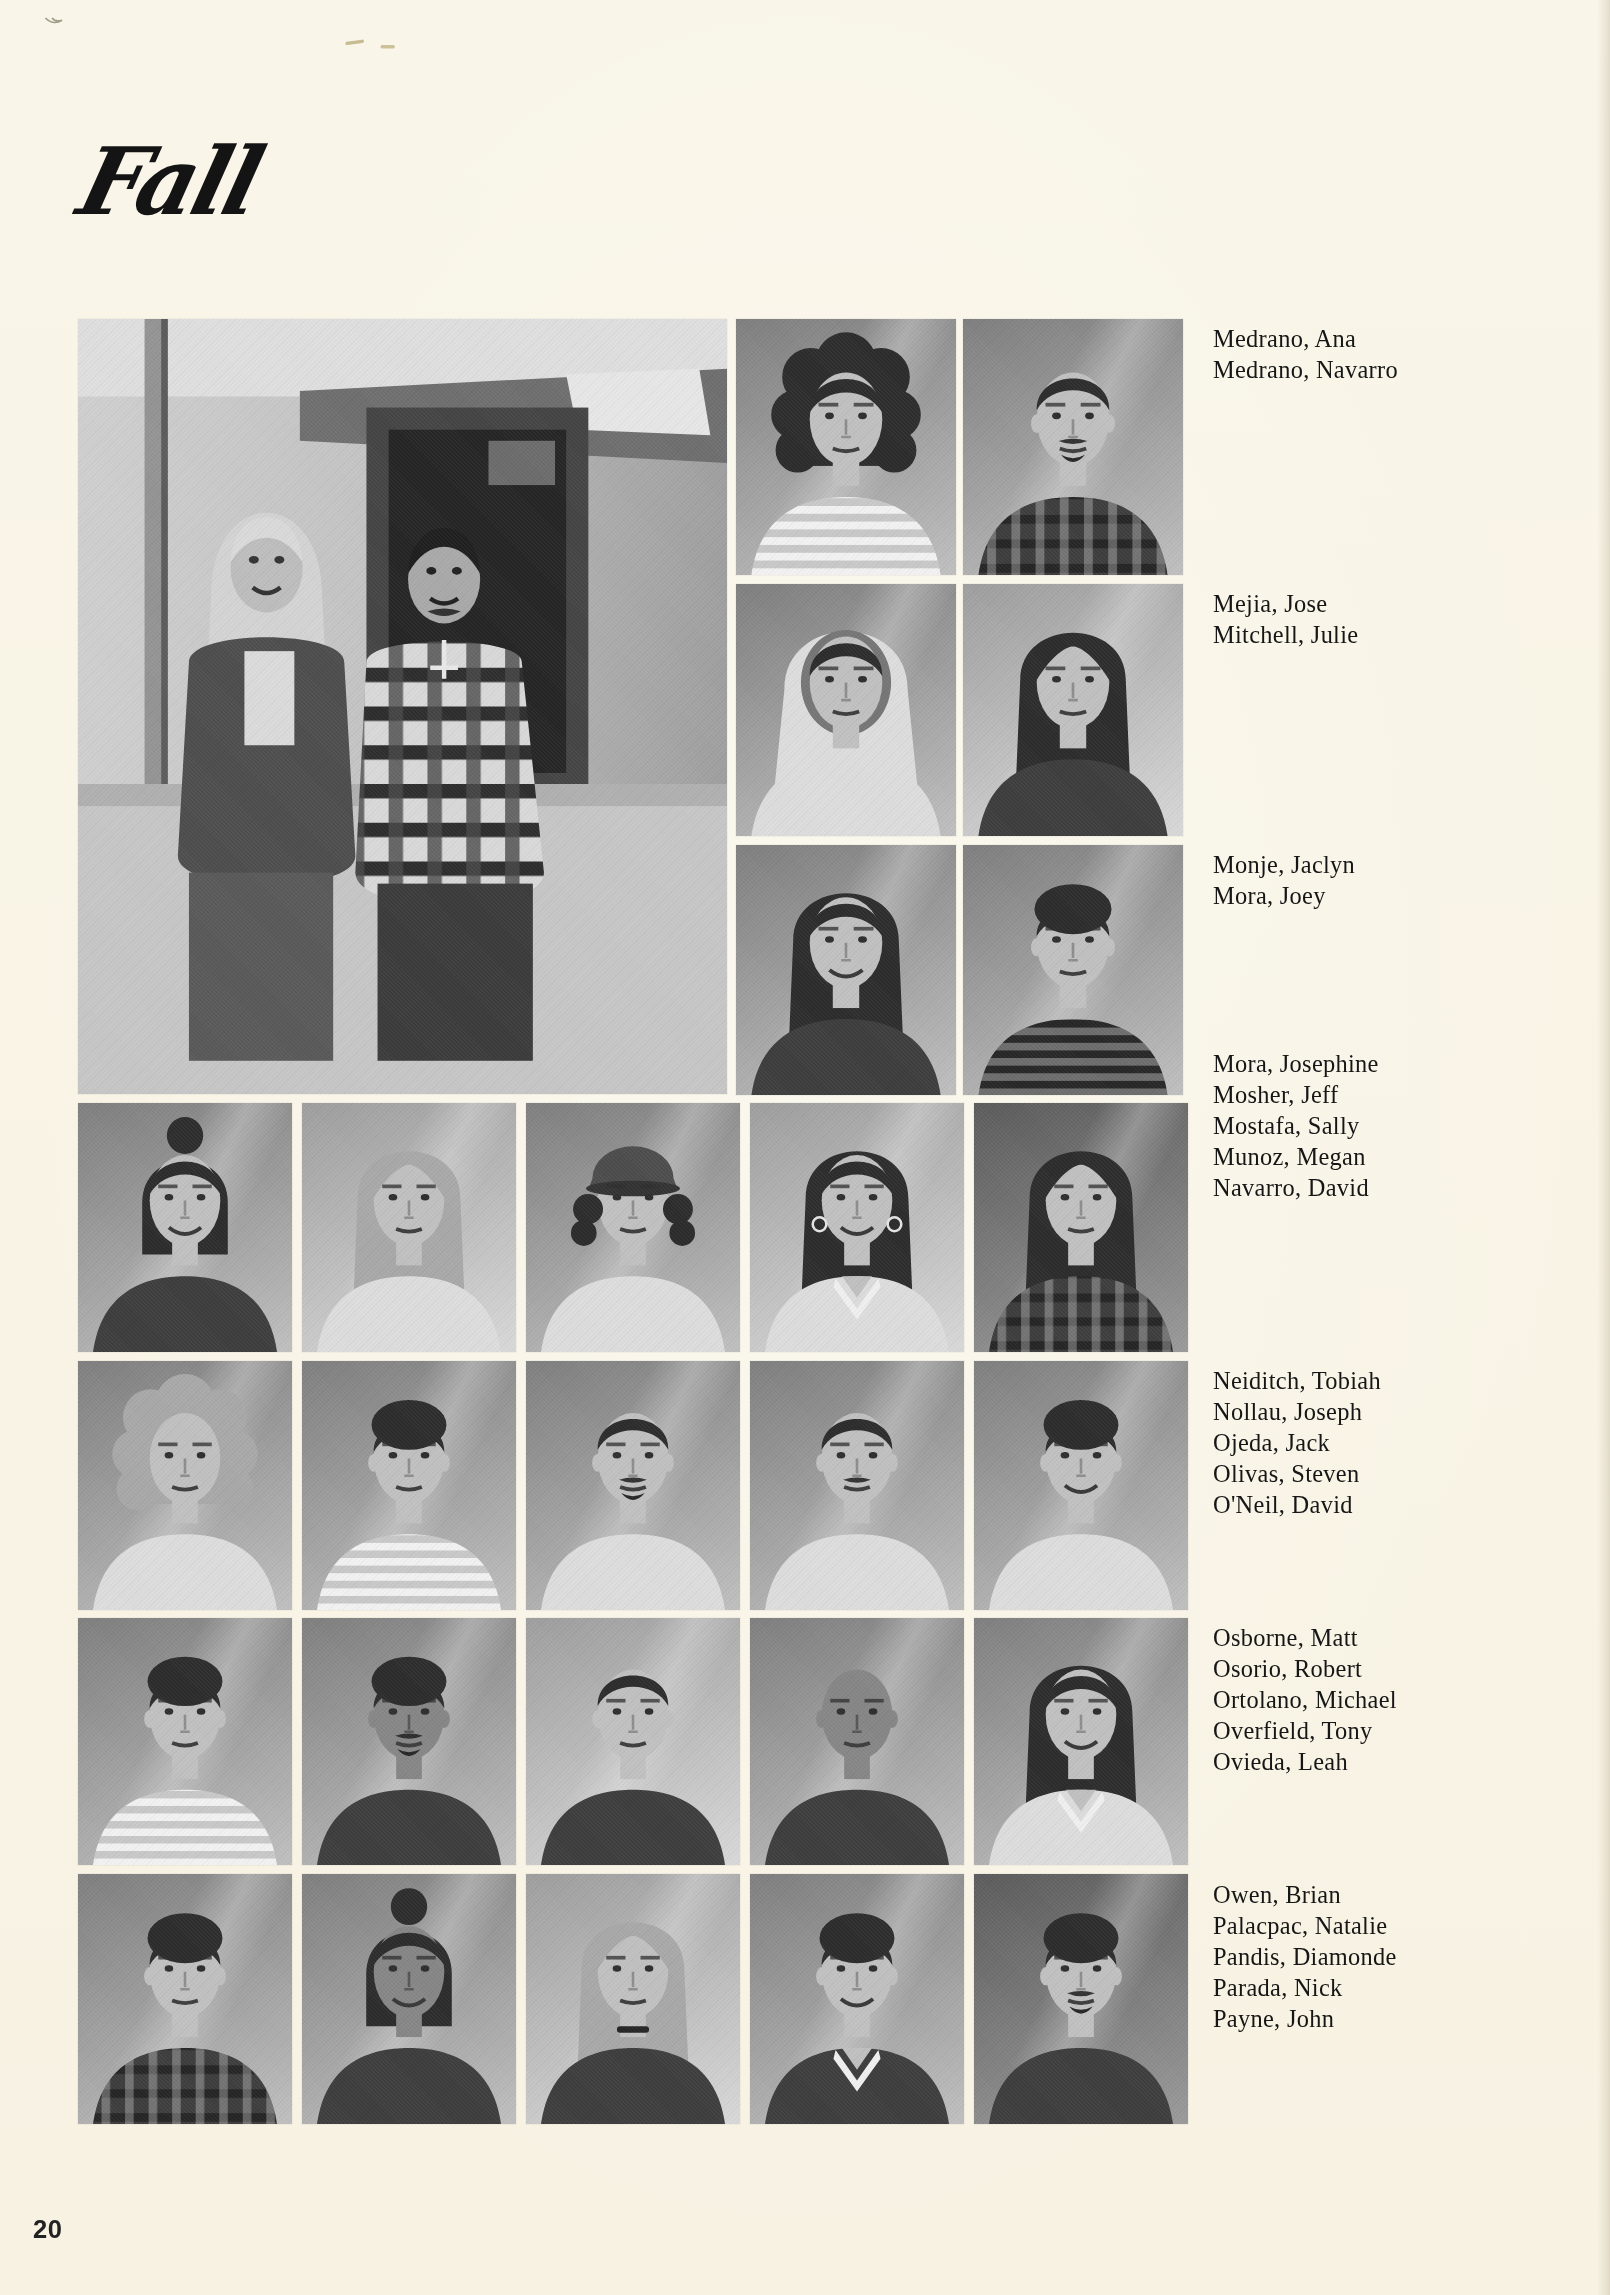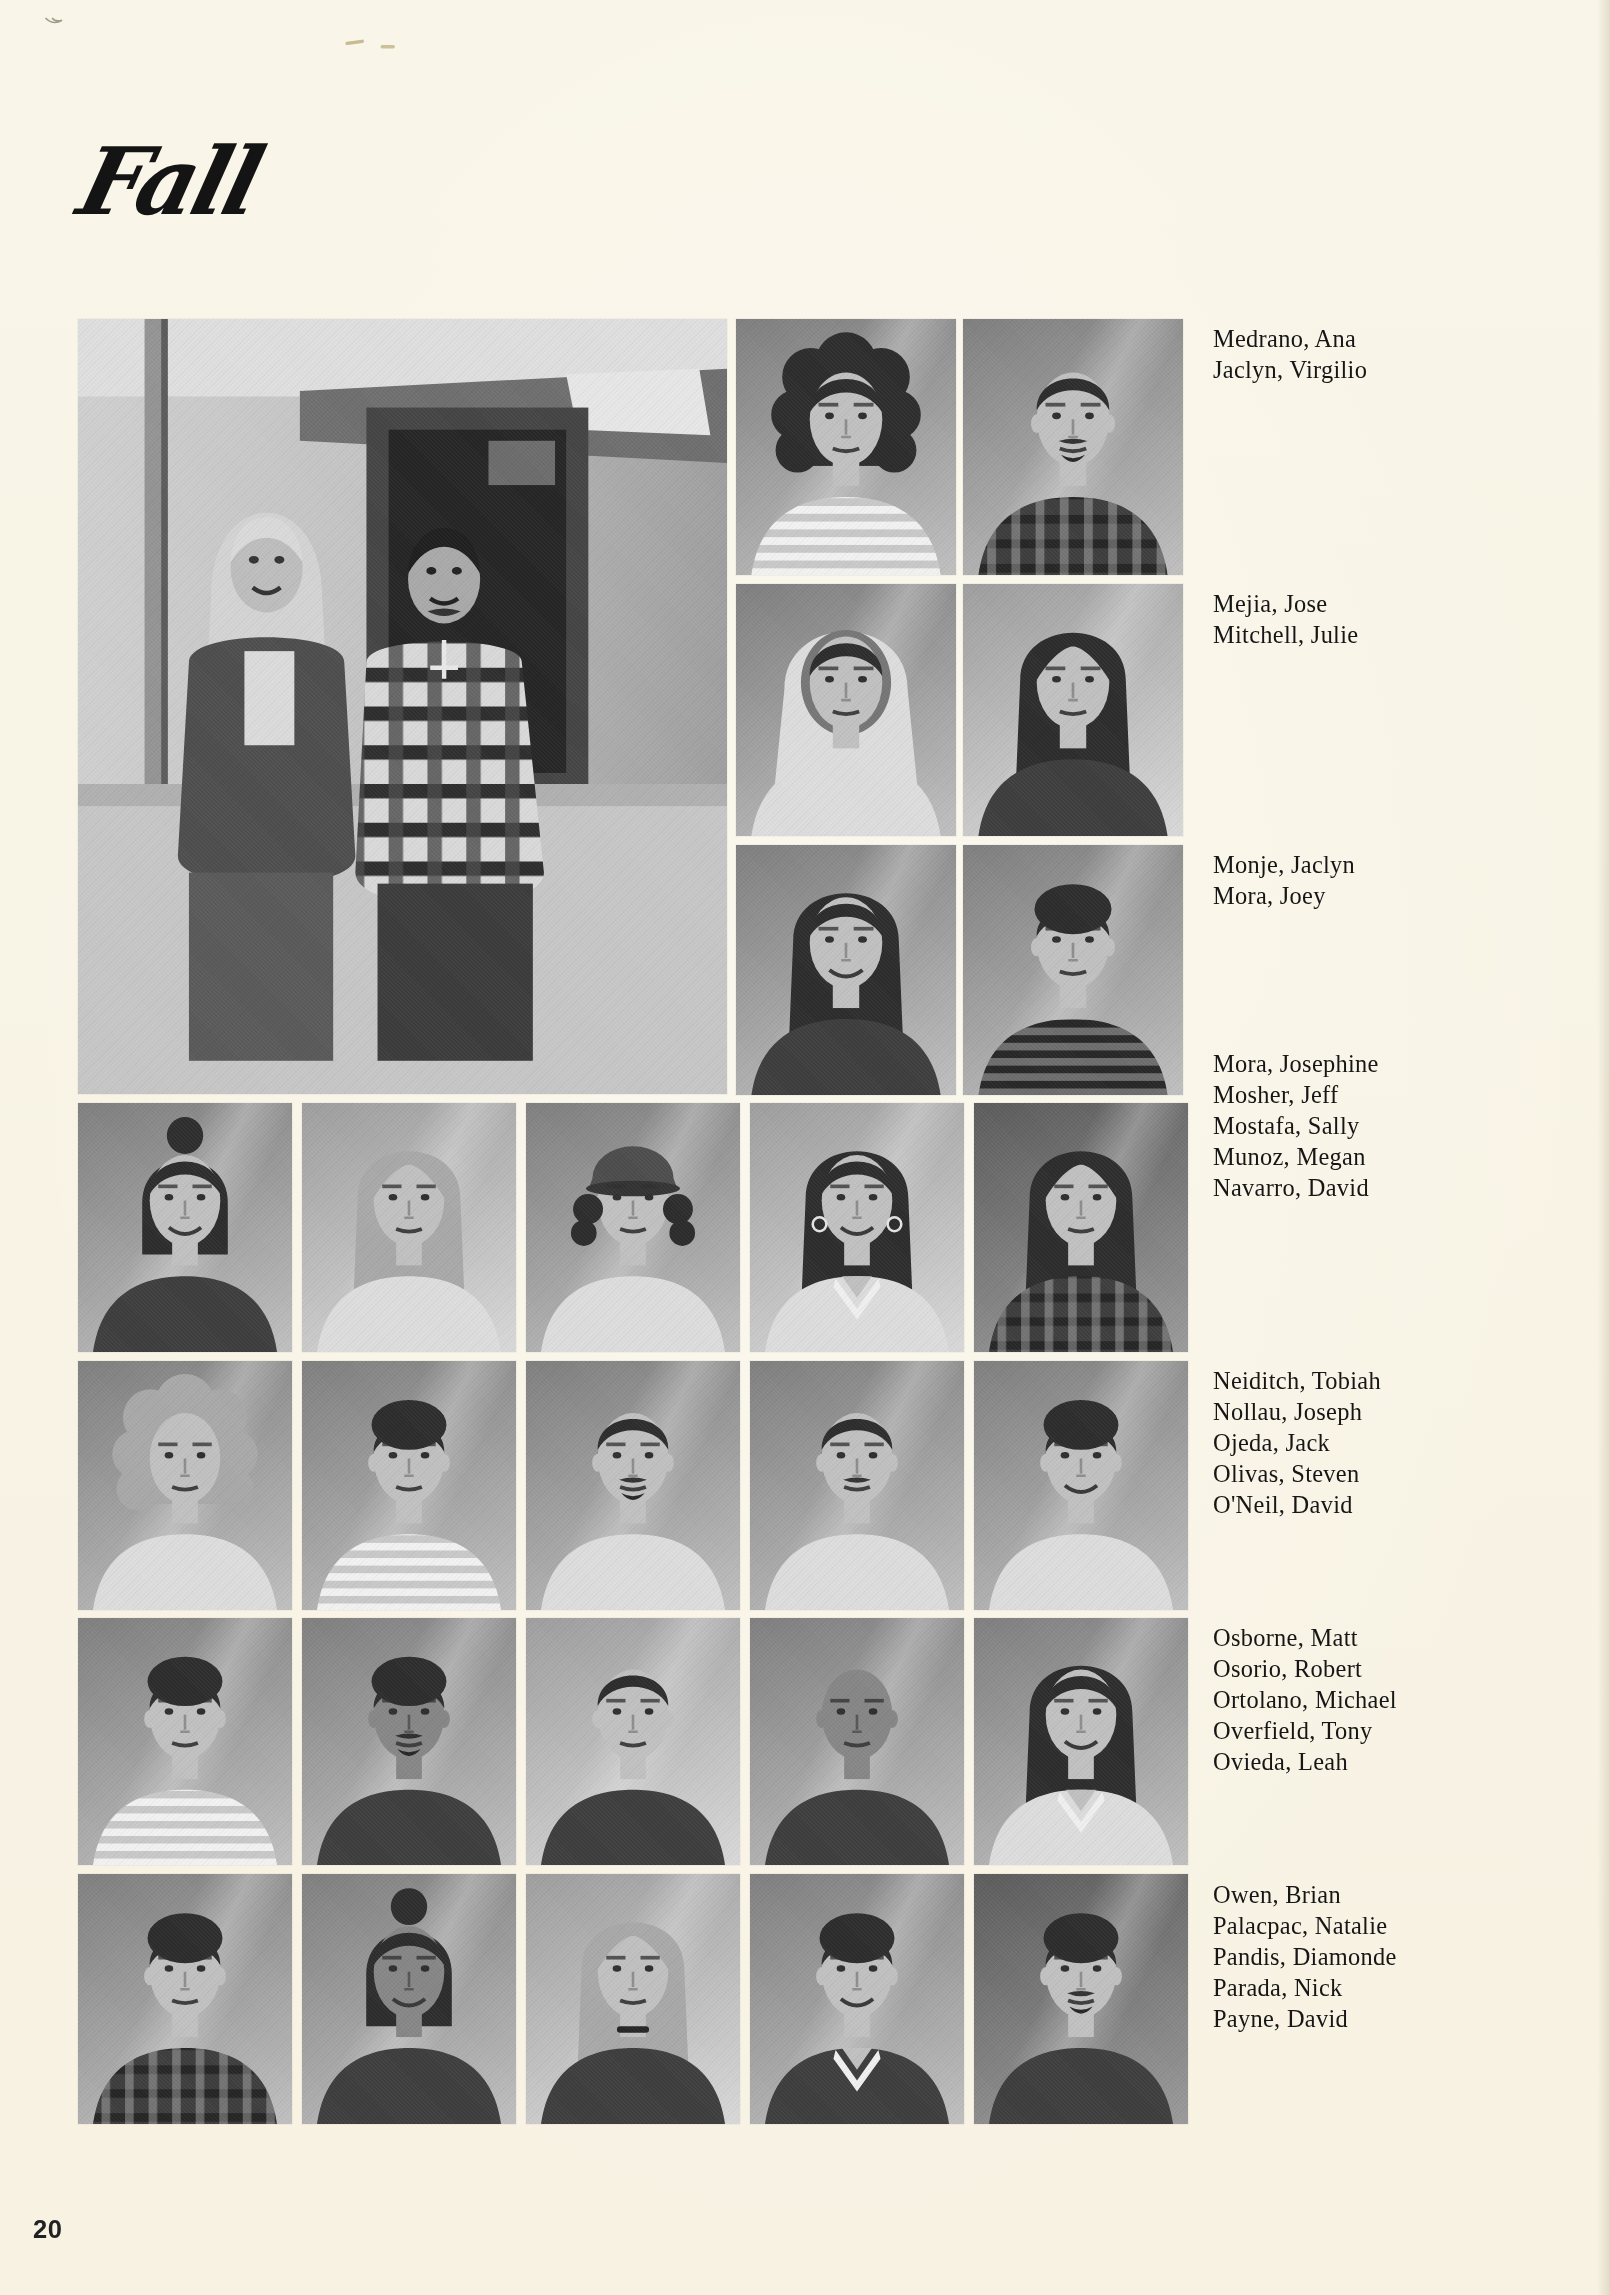--- a/index.html
+++ b/index.html
@@ -661,21 +661,21 @@
           <path d="M44,58.2 Q50,60.6 56,58.2" stroke="#3d3d3d" stroke-width="1.7" fill="none"></path>
           <path d="M43.5,54.8 Q50,57.6 56.5,54.8 Q50,52.8 43.5,54.8 Z" fill="#262626" opacity=".92"></path>
           <path d="M44.5,61 Q50,67.5 55.5,61 Q50,64 44.5,61 Z" fill="#262626"></path>
         </svg>
         <div class="halftone"></div>
       </div>
     </div>
   <div id="name-area">
       <div class="name-block" style="top: 323px;">
         <div>Medrano, Ana</div>
-        <div>Jaclyn, Virgilio</div>
+        <div>Medrano, Navarro</div>
       </div>
       <div class="name-block" style="top: 588px;">
         <div>Mejia, Jose</div>
         <div>Mitchell, Julie</div>
       </div>
       <div class="name-block" style="top: 849px;">
         <div>Monje, Jaclyn</div>
         <div>Mora, Joey</div>
       </div>
       <div class="name-block" style="top: 1048px;">
@@ -697,21 +697,21 @@
         <div>Osorio, Robert</div>
         <div>Ortolano, Michael</div>
         <div>Overfield, Tony</div>
         <div>Ovieda, Leah</div>
       </div>
       <div class="name-block" style="top: 1879px;">
         <div>Owen, Brian</div>
         <div>Palacpac, Natalie</div>
         <div>Pandis, Diamonde</div>
         <div>Parada, Nick</div>
-        <div>Payne, David</div>
+        <div>Payne, John</div>
       </div>
     </div>
 
   <div class="page-number">20</div>
 
   <div class="edge-shadow-right"></div>
 </div>
 
 
 </body></html>

